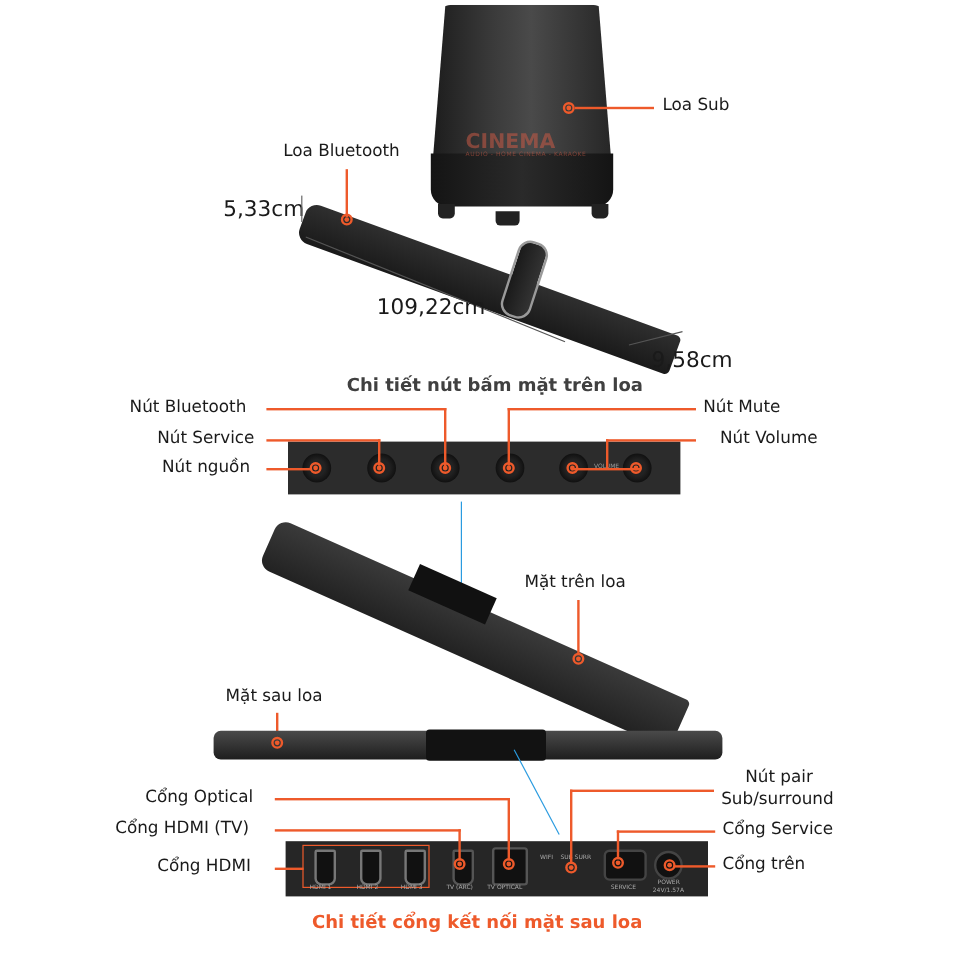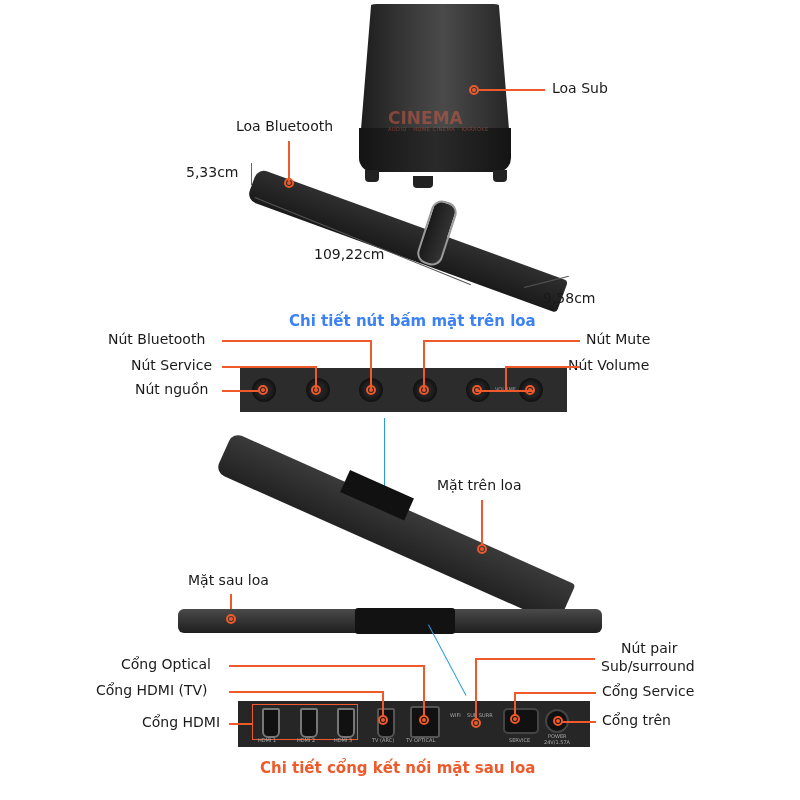--- a/index.html
+++ b/index.html
@@ -3,21 +3,21 @@
 <meta charset="utf-8">
 <style>
   html,body{margin:0;padding:0;background:#ffffff;}
   body{width:800px;height:800px;position:relative;overflow:hidden;font-family:"DejaVu Sans","Liberation Sans",sans-serif;color:#1a1a1a;}
   .abs{position:absolute;}
   .lbl{position:absolute;font-size:14px;white-space:nowrap;color:#1a1a1a;font-family:"DejaVu Sans",sans-serif;}
   .title{position:absolute;font-weight:bold;font-size:15px;white-space:nowrap;font-family:"DejaVu Sans",sans-serif;}
   .line{position:absolute;background:#ee5a2b;}
   .dot{position:absolute;width:10px;height:10px;border-radius:50%;border:2px solid #ee5a2b;box-sizing:border-box;}
   .dot::after{content:"";position:absolute;left:2px;top:2px;width:2px;height:2px;border-radius:50%;background:#ee5a2b;box-shadow:0 0 0 1px #ee5a2b;}
-  .dim{position:absolute;font-size:14px;white-space:nowrap;color:#1a1a1a;}
+  .dim{position:absolute;font-size:18px;white-space:nowrap;color:#1a1a1a;}
   .blue{position:absolute;background:#2a9be0;}
   
   .sub{position:absolute;left:355px;top:0;width:160px;height:185px;}
   .sub-body{position:absolute;left:4px;top:4px;width:152px;height:150px;background:linear-gradient(90deg,#1c1c1c 0%,#3b3b3b 35%,#4a4a4a 55%,#262626 100%);border-radius:18px 18px 6px 6px;clip-path:polygon(8% 0,92% 0,100% 100%,0 100%);}
   .sub-band{position:absolute;left:4px;top:128px;width:152px;height:44px;background:linear-gradient(90deg,#141414,#2a2a2a,#141414);border-radius:0 0 14px 14px;}
   .sub-foot{position:absolute;top:170px;width:14px;height:12px;background:#222;border-radius:0 0 4px 4px;}
   .wm{position:absolute;left:388px;top:108px;font-weight:bold;font-size:17px;color:rgba(200,90,70,0.55);letter-spacing:0px;}
   .wm-sub{position:absolute;left:388px;top:126px;font-size:5px;color:rgba(200,90,70,0.55);letter-spacing:0.5px;}
   
   .bar1{position:absolute;left:258px;top:168px;width:330px;height:34px;background:linear-gradient(180deg,#2f2f2f,#1a1a1a);border-radius:10px 4px 4px 10px;transform-origin:0 0;transform:rotate(20deg);}
@@ -62,21 +62,21 @@
 <div class="line" style="left:288px;top:141px;width:2px;height:40px"></div>
 <div class="dot" style="left:284px;top:178px"></div>
 
 <div class="dim" style="left:186px;top:164px">5,33cm</div>
 <div class="abs" style="left:251px;top:163px;width:1px;height:22px;background:#666"></div>
 <div class="abs" style="left:255px;top:197px;width:233px;height:1px;background:#555;transform-origin:0 0;transform:rotate(22deg)"></div>
 <div class="dim" style="left:314px;top:246px">109,22cm</div>
 <div class="abs" style="left:524px;top:287px;width:46px;height:1px;background:#555;transform-origin:0 0;transform:rotate(-14deg)"></div>
 <div class="dim" style="left:543px;top:290px">9,58cm</div>
 
-<div class="title" style="left:289px;top:312px;color:#3b82f6">Chi tiết nút bấm mặt trên loa</div>
+<div class="title" style="left:289px;top:312px;color:#404040">Chi tiết nút bấm mặt trên loa</div>
 
 <div class="panel"></div>
 <div class="btn" style="left:252px"></div>
 <div class="btn" style="left:306px"></div>
 <div class="btn" style="left:359px"></div>
 <div class="btn" style="left:413px"></div>
 <div class="btn" style="left:466px"></div>
 <div class="btn" style="left:519px"></div>
 <div class="vol-txt">VOLUME</div>
 
@@ -92,21 +92,21 @@
 
 <div class="lbl" style="left:135px;top:381px">Nút nguồn</div>
 <div class="line" style="left:222px;top:390px;width:38px;height:2px"></div>
 <div class="dot" style="left:258px;top:385px"></div>
 
 <div class="lbl" style="left:586px;top:331px">Nút Mute</div>
 <div class="line" style="left:423px;top:340px;width:157px;height:2px"></div>
 <div class="line" style="left:423px;top:340px;width:2px;height:48px"></div>
 <div class="dot" style="left:419px;top:385px"></div>
 
-<div class="lbl" style="left:568px;top:357px">Nút Volume</div>
+<div class="lbl" style="left:600px;top:357px">Nút Volume</div>
 <div class="line" style="left:505px;top:366px;width:75px;height:2px"></div>
 <div class="line" style="left:505px;top:366px;width:2px;height:24px"></div>
 <div class="line" style="left:476px;top:390px;width:58px;height:2px"></div>
 <div class="dot" style="left:472px;top:385px"></div>
 <div class="dot" style="left:525px;top:385px"></div>
 
 <div class="blue" style="left:384px;top:418px;width:1px;height:80px"></div>
 
 <div class="bar2"></div>
 <div class="bar2-panel"></div>
@@ -145,21 +145,21 @@
 <div class="lbl" style="left:121px;top:656px">Cổng Optical</div>
 <div class="line" style="left:229px;top:665px;width:196px;height:2px"></div>
 <div class="line" style="left:423px;top:665px;width:2px;height:52px"></div>
 <div class="dot" style="left:419px;top:715px"></div>
 
 <div class="lbl" style="left:96px;top:682px">Cổng HDMI (TV)</div>
 <div class="line" style="left:229px;top:691px;width:155px;height:2px"></div>
 <div class="line" style="left:382px;top:691px;width:2px;height:26px"></div>
 <div class="dot" style="left:378px;top:715px"></div>
 
-<div class="lbl" style="left:142px;top:714px">Cổng HDMI</div>
+<div class="lbl" style="left:131px;top:714px">Cổng HDMI</div>
 <div class="line" style="left:229px;top:723px;width:24px;height:2px"></div>
 
 <div class="lbl" style="left:621px;top:640px">Nút pair</div>
 <div class="lbl" style="left:601px;top:658px">Sub/surround</div>
 <div class="line" style="left:475px;top:658px;width:120px;height:2px"></div>
 <div class="line" style="left:475px;top:658px;width:2px;height:62px"></div>
 <div class="dot" style="left:471px;top:718px"></div>
 
 <div class="lbl" style="left:602px;top:683px">Cổng Service</div>
 <div class="line" style="left:514px;top:692px;width:82px;height:2px"></div>

